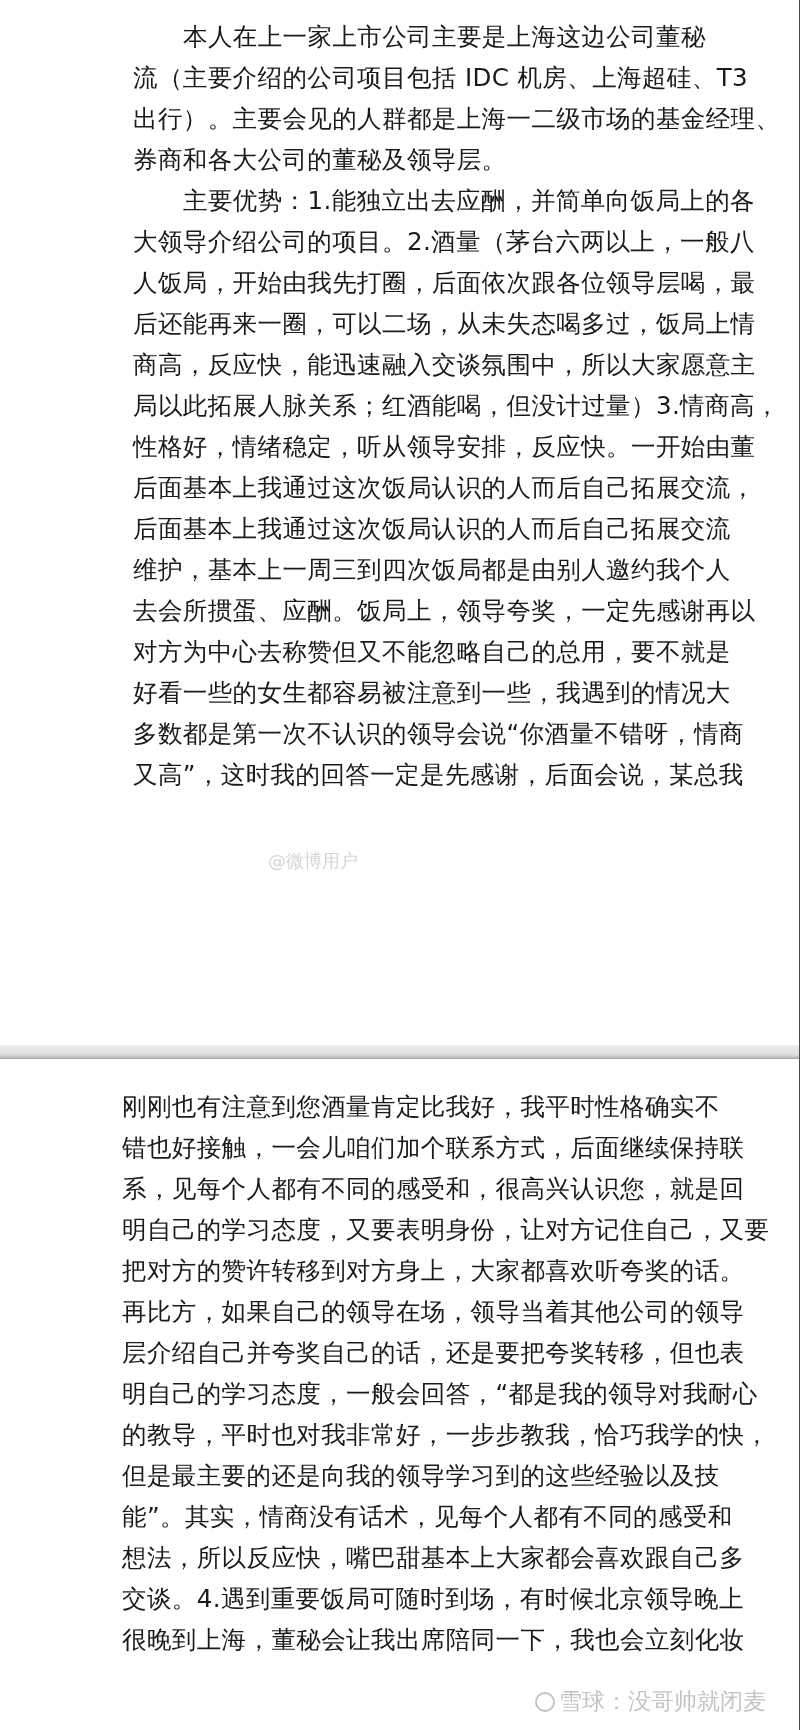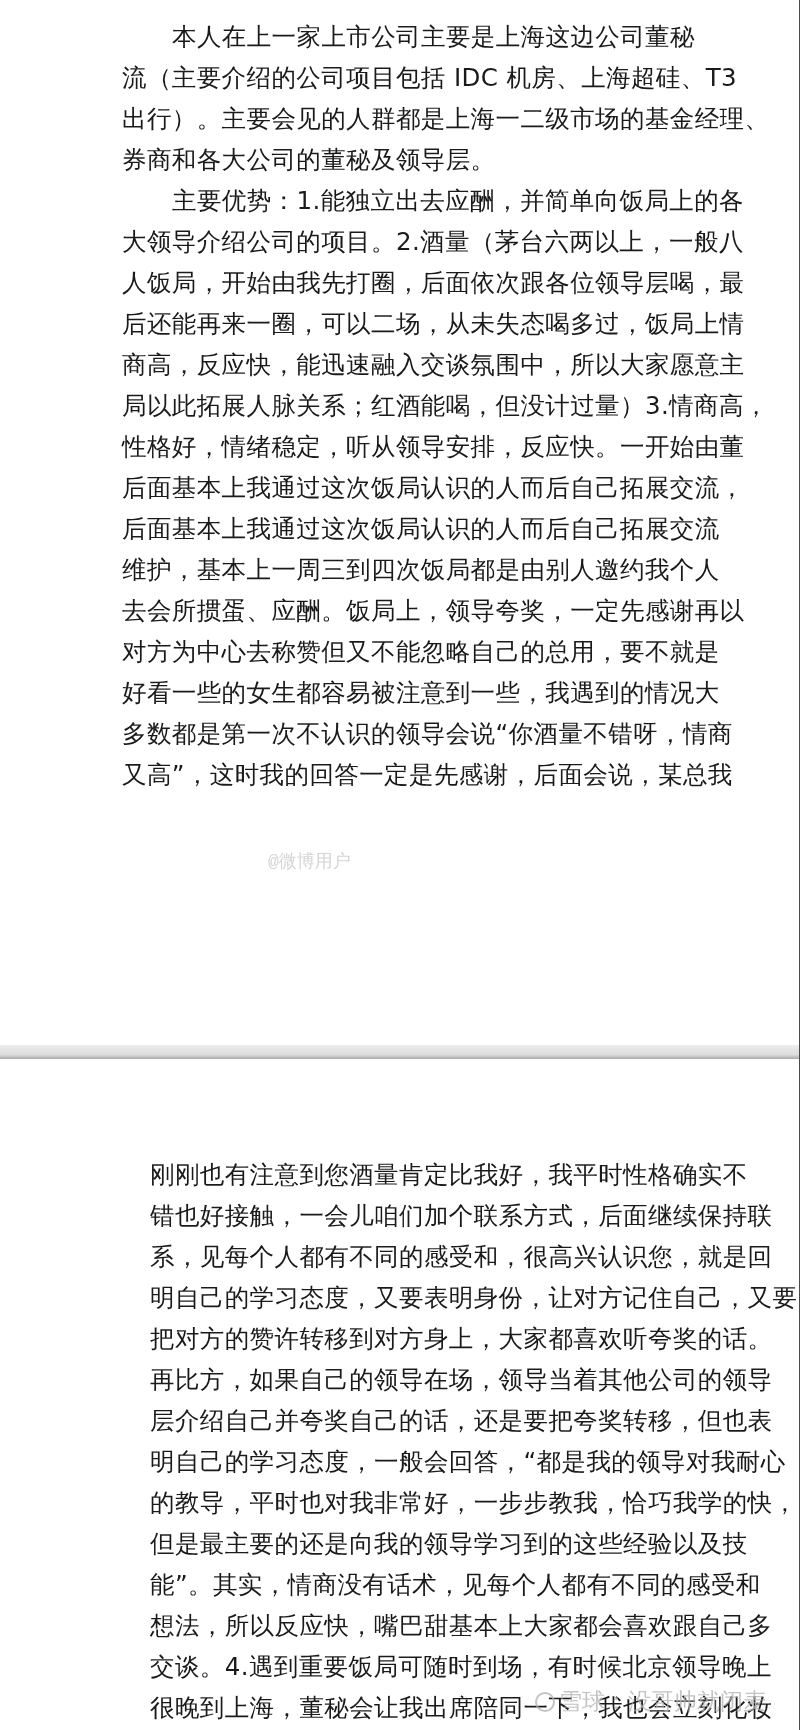--- a/index.html
+++ b/index.html
@@ -53,35 +53,34 @@
     letter-spacing: 0.4px;
     text-align: justify;
     text-align-last: justify;
   }
   .line.last {
     text-align-last: left;
   }
   .line.indent {
     padding-left: 50px;
   }
-  .p1-text { top: 16px; }
-  .p2-text { top: 1154px; margin-left: 28px; }
+  .p1-text { top: 16px; margin-left: 11px; }
+  .p2-text { top: 1086px; }
   .watermark {
     position: absolute;
     font-size: 22px;
     color: rgba(170,170,170,0.55);
     white-space: nowrap;
     pointer-events: none;
   }
   .wm-weibo {
     left: 268px;
     top: 849px;
     color: rgba(160,160,160,0.45);
     font-size: 18px;
-    font-family: Liberation Mono, monospace;
   }
   .wm-xueqiu {
     left: 535px;
     top: 1686px;
     font-size: 23px;
     color: rgba(175,175,175,0.75);
     text-align: center;
   }
   .wm-icon {
     display: inline-block;

